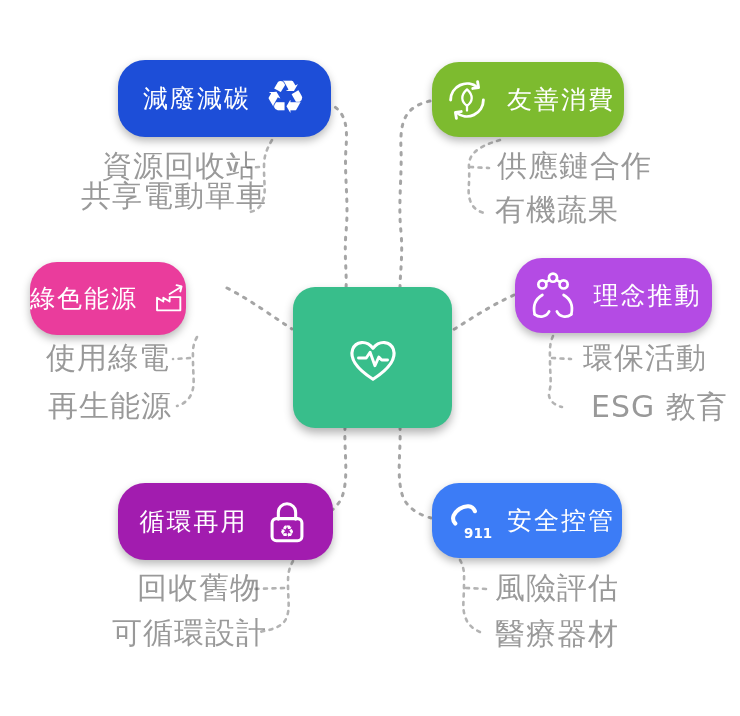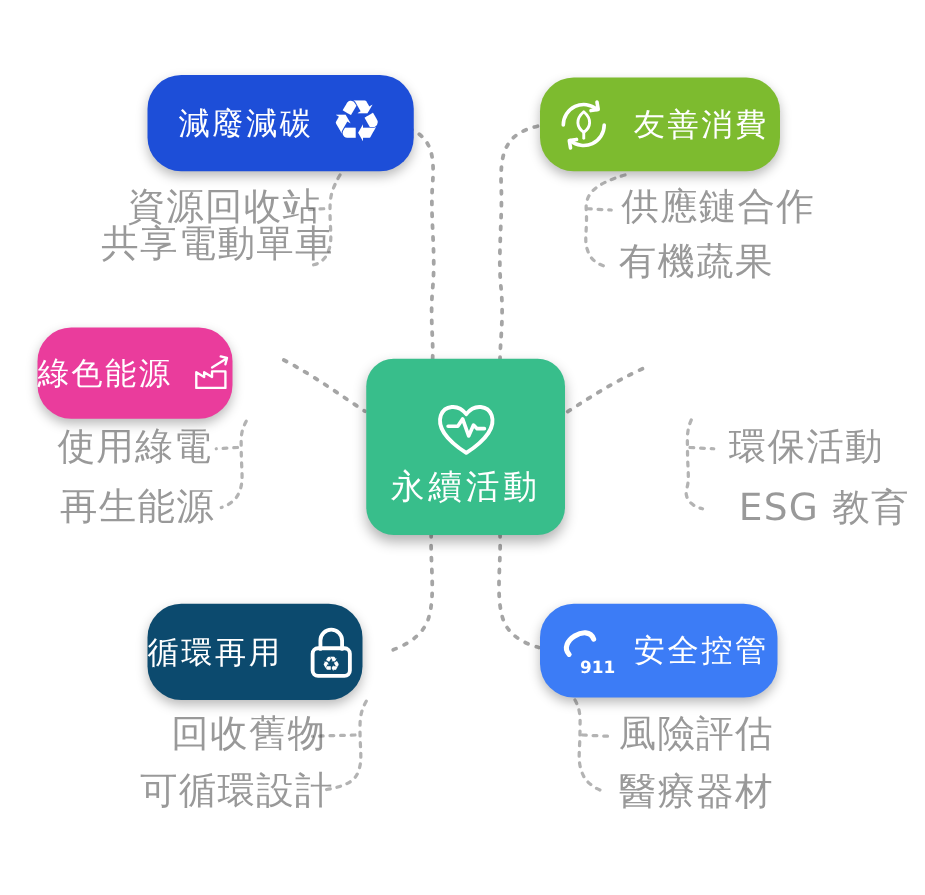--- a/index.html
+++ b/index.html
@@ -80,24 +80,38 @@
     <span class="pill-label">綠色能源</span>
     <svg class="node-svg" width="52" height="52" viewBox="0 0 54 54" fill="none" stroke="#fff" stroke-width="3" stroke-linecap="round" stroke-linejoin="round">
       <path d="M8 45 V25 L18 31 V25 L28 31 V24 H45 V45 Z"></path>
       <path d="M28 19 L46 8"></path>
       <path d="M39 5 L47 7 L45 15"></path>
     </svg>
   </div>
   <div class="sub" style="left:46px;top:358px;">使用綠電</div>
   <div class="sub" style="left:48px;top:406px;">再生能源</div>
 
+  <div class="pill" style="left: 515px; top: 258px; width: 197px; height: 75px; background: rgb(180, 75, 228);">
+    <svg class="node-svg" width="54" height="54" viewBox="0 0 56 56" fill="none" stroke="#fff" stroke-width="2.8" stroke-linecap="round" stroke-linejoin="round">
+      <circle cx="17" cy="16" r="4.2"></circle>
+        <circle cx="28" cy="9" r="4.2"></circle>
+        <circle cx="39" cy="16" r="4.2"></circle>
+      <path d="M20.5 13.6 L24.5 11.2"></path>
+        <path d="M31.5 11.2 L35.5 13.6"></path>
+      <path d="M9 47 C7 38 10 31 17 27"></path>
+      <path d="M9 47 C14 51 21 50 24 44"></path>
+      <path d="M47 47 C49 38 46 31 39 27"></path>
+      <path d="M47 47 C42 51 35 50 32 44"></path>
+    </svg>
+    <span class="pill-label">理念推動</span>
+  </div>
   <div class="sub" style="left:583px;top:358px;">環保活動</div>
   <div class="sub" style="left:591px;top:407px;">ESG 教育</div>
 
-  <div class="pill" style="left: 118px; top: 483px; width: 172px; height: 77px; background: #0c4a6e;">
+  <div class="pill" style="left: 118px; top: 483px; width: 215px; height: 77px; background: #a21caf;">
     <span class="pill-label">循環再用</span>
     <svg class="node-svg" width="50" height="50" viewBox="0 0 52 52" fill="none" stroke="#fff" stroke-width="3.2" stroke-linecap="round" stroke-linejoin="round">
       <path d="M17 23 V16 A9 9 0 0 1 35 16 V23"></path>
       <rect x="10.5" y="22.5" width="31" height="23" rx="4.5"></rect>
       <text x="26" y="41.5" font-size="17" text-anchor="middle" fill="#fff" stroke="none">♻</text>
     </svg>
   </div>
   <div class="sub" style="left:137px;top:588px;">回收舊物</div>
   <div class="sub" style="left:112px;top:633px;">可循環設計</div>
 
@@ -111,16 +125,15 @@
     <span class="pill-label">安全控管</span>
   </div>
   <div class="sub" style="left:495px;top:588px;">風險評估</div>
   <div class="sub" style="left:495px;top:634px;">醫療器材</div>
 
   <div class="center" style="background: rgb(56, 190, 139);">
     <svg width="62" height="56" viewBox="0 0 64 56" fill="none" stroke="#fff" stroke-linecap="round" stroke-linejoin="round">
       <path d="M32 50 C15 39 8 28 11 19 C14 11 25 9 32 18 C39 9 50 11 53 19 C56 28 49 39 32 50 Z" stroke-width="3.2"></path>
       <path d="M17 28 H25 L29 22 L34 36 L38 27 L41 30 H47" stroke-width="3"></path>
     </svg>
-    <div class="center-label">永續活動</div>
   </div>
 
 </div>
 
 </body></html>

